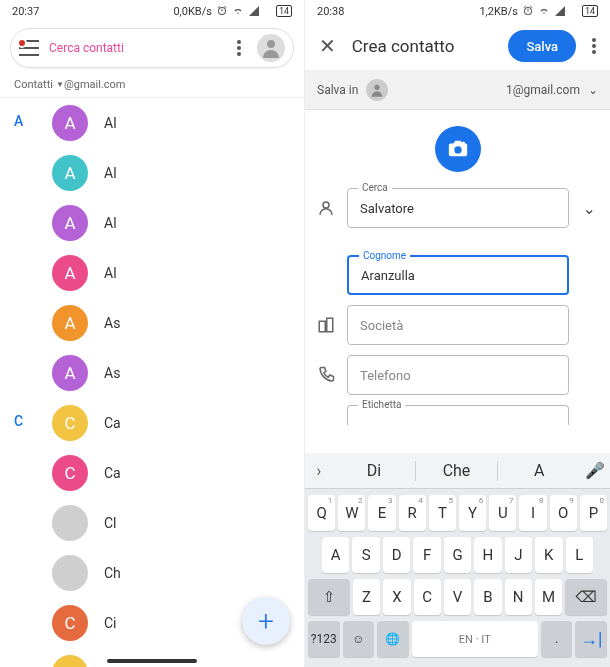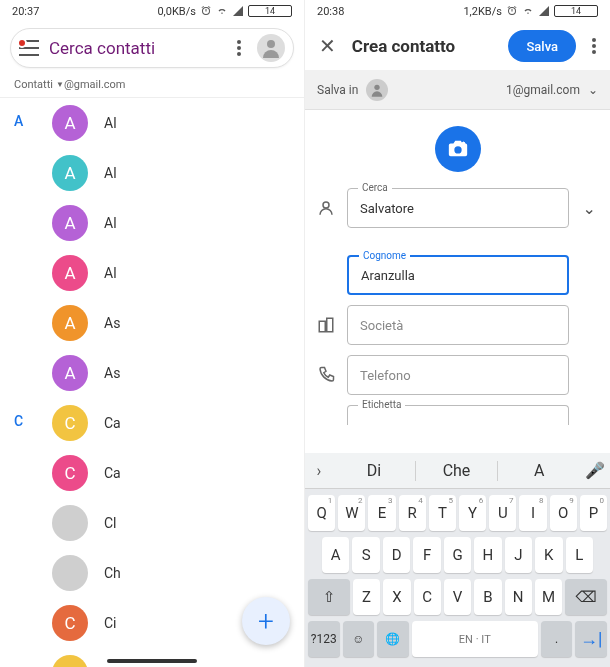--- a/index.html
+++ b/index.html
@@ -5,32 +5,32 @@
     * { box-sizing: border-box; margin: 0; padding: 0; font-family: Roboto, -apple-system, sans-serif; }
     body { width: 610px; height: 667px; display: flex; background: #fff; overflow: hidden; }
     .pane { height: 667px; position: relative; background: #fff; }
     .pane-left { width: 305px; border-right: 1px solid #eee; }
     .pane-right { width: 305px; }
     
     
     .status { height: 22px; display: flex; align-items: center; justify-content: space-between; padding: 0 12px; font-size: 11px; color: #333; }
     .status-right { display: flex; align-items: center; gap: 4px; }
     .status-right svg { width: 12px; height: 12px; }
-    .batt { border: 1px solid #333; border-radius: 2px; padding: 0 16px; font-size: 9px; line-height: 10px; }
+    .batt { border: 1px solid #333; border-radius: 2px; padding: 0 2px; font-size: 9px; line-height: 10px; margin-left: 12px; }
     
     
     .search-wrap { padding: 6px 10px; }
     .search-bar { background: #fff; border: 1px solid #e0e0e0; border-radius: 24px; height: 40px; display: flex; align-items: center; padding: 0 8px; gap: 10px; box-shadow: 0 1px 2px rgba(0,0,0,0.05); }
     .menu-icon { width: 20px; height: 16px; position: relative; }
     .menu-icon::before, .menu-icon::after, .menu-icon span { content:''; position:absolute; left:0; width:100%; height:2px; background:#555; }
     .menu-icon::before { top:0; }
     .menu-icon span { top:7px; }
     .menu-icon::after { bottom:0; }
     .menu-dot { position:absolute; top:-2px; left:-2px; width:10px; height:10px; background:#d93025; border-radius:50%; border:2px solid #fff; }
-    .search-text { flex:1; color:#701a75; font-size:17px; }
+    .search-text { flex:1; color:#ec4899; font-size:12px; }
     .dots-v { display:flex; flex-direction:column; gap:2px; padding:0 6px; }
     .dots-v span { width:4px; height:4px; background:#555; border-radius:50%; }
     .avatar { width:28px; height:28px; border-radius:50%; background:#ddd; display:flex; align-items:center; justify-content:center; overflow:hidden; }
     .avatar svg { width:24px; height:24px; }
     
     
     .tabs { display:flex; padding: 4px 14px 6px; font-size:11px; color:#666; border-bottom:1px solid #eee; }
     .tab-l { flex:0 0 auto; display:flex; align-items:center; gap:3px; }
     .tab-r { flex:1; text-align:left; }
     
@@ -43,21 +43,21 @@
     
     
     .fab { position:absolute; right:14px; bottom:22px; width:48px; height:48px; border-radius:50%; background:#e8f0fe; display:flex; align-items:center; justify-content:center; box-shadow:0 2px 6px rgba(0,0,0,0.25); color:#1a73e8; font-size:28px; font-weight:300; }
     
     
     .nav-handle { position:absolute; bottom:4px; left:50%; transform:translateX(-50%); width:90px; height:4px; background:#333; border-radius:2px; }
     
     
     .topbar { height:48px; display:flex; align-items:center; padding:0 8px; gap:10px; }
     .close-x { font-size:20px; color:#555; padding:0 6px; }
-    .title { flex:1; font-size:17px; color:#333;font-weight:bold; }
+    .title { flex:1; font-size:17px; color:#333; }
     .save-btn { background:#1a73e8; color:#fff; border:none; border-radius:18px; height:32px; padding:0 18px; font-size:13px; font-weight:500; }
     
     .save-in { background:#f1f1f1; height:40px; display:flex; align-items:center; padding:0 12px; font-size:12px; color:#555; gap:8px; border-bottom:1px solid #e0e0e0; }
     .save-in .mini-ava { width:22px; height:22px; border-radius:50%; background:#ccc; display:flex; align-items:center; justify-content:center; }
     .save-in .email { margin-left:auto; }
     .chev { font-size:12px; color:#555; }
     
     .cam-btn { width:46px; height:46px; border-radius:50%; background:#1a73e8; margin:16px auto; display:flex; align-items:center; justify-content:center; }
     .cam-btn svg { fill:#fff; width:22px; height:22px; }
     

